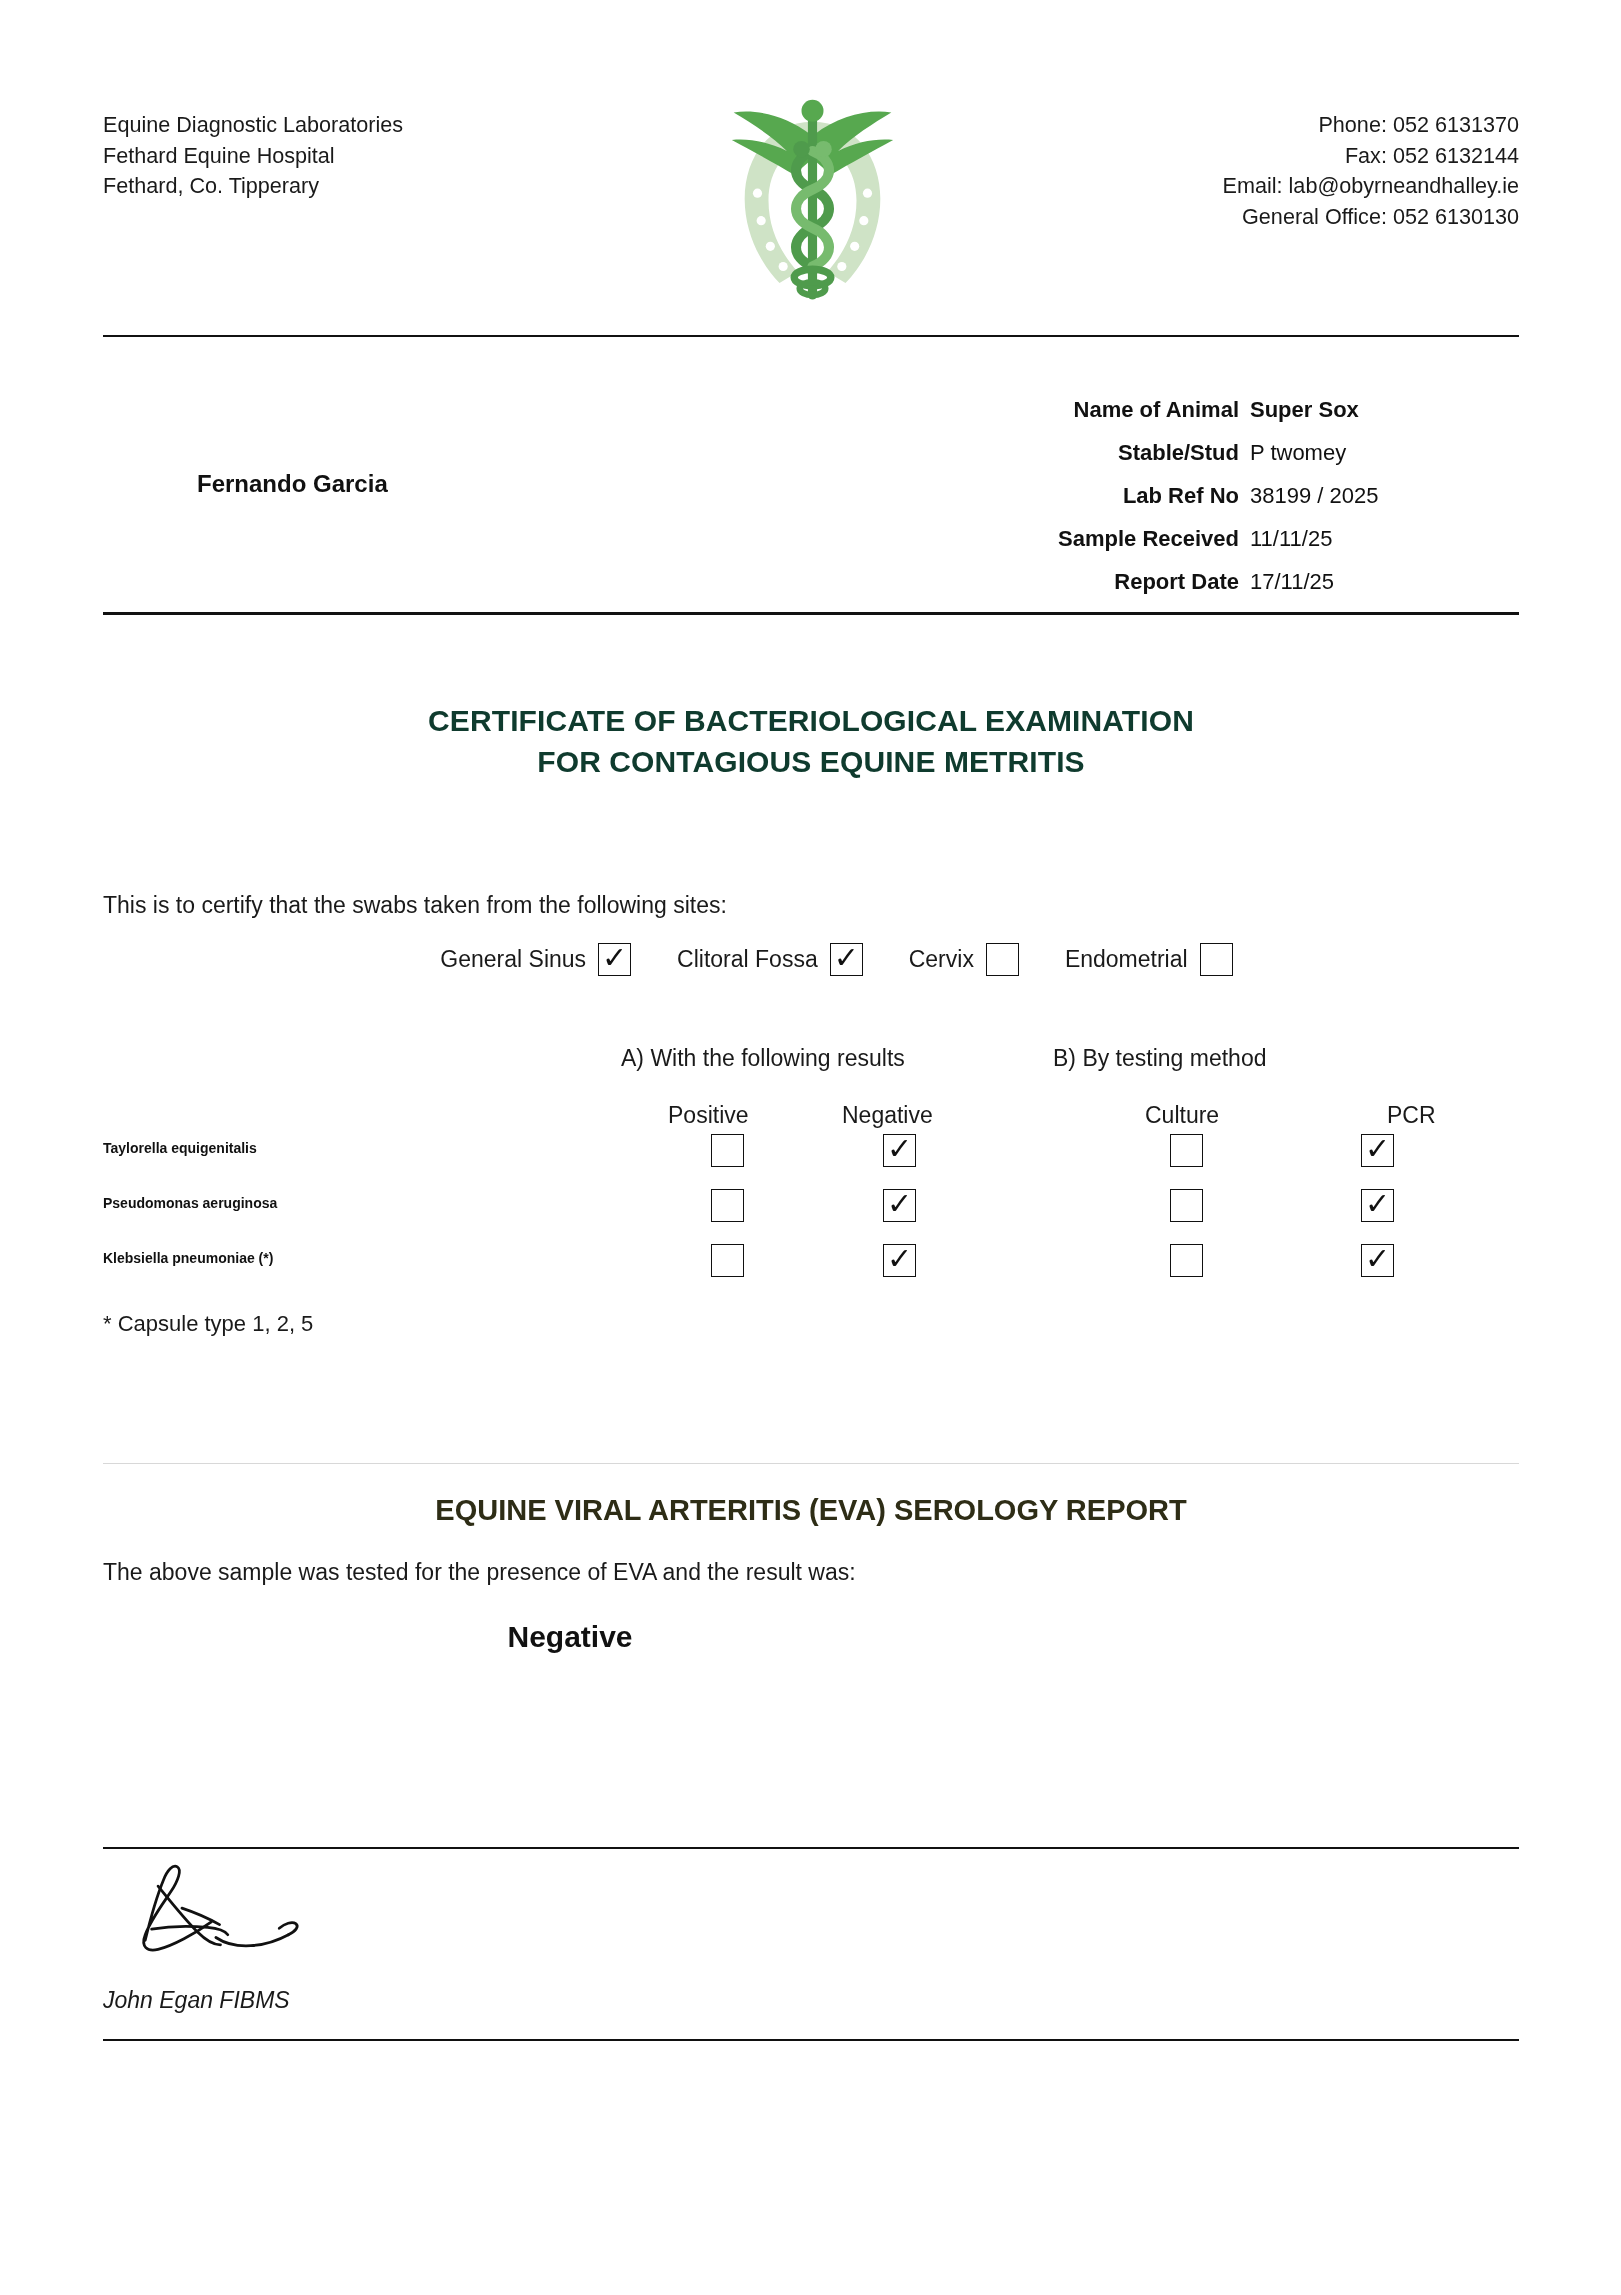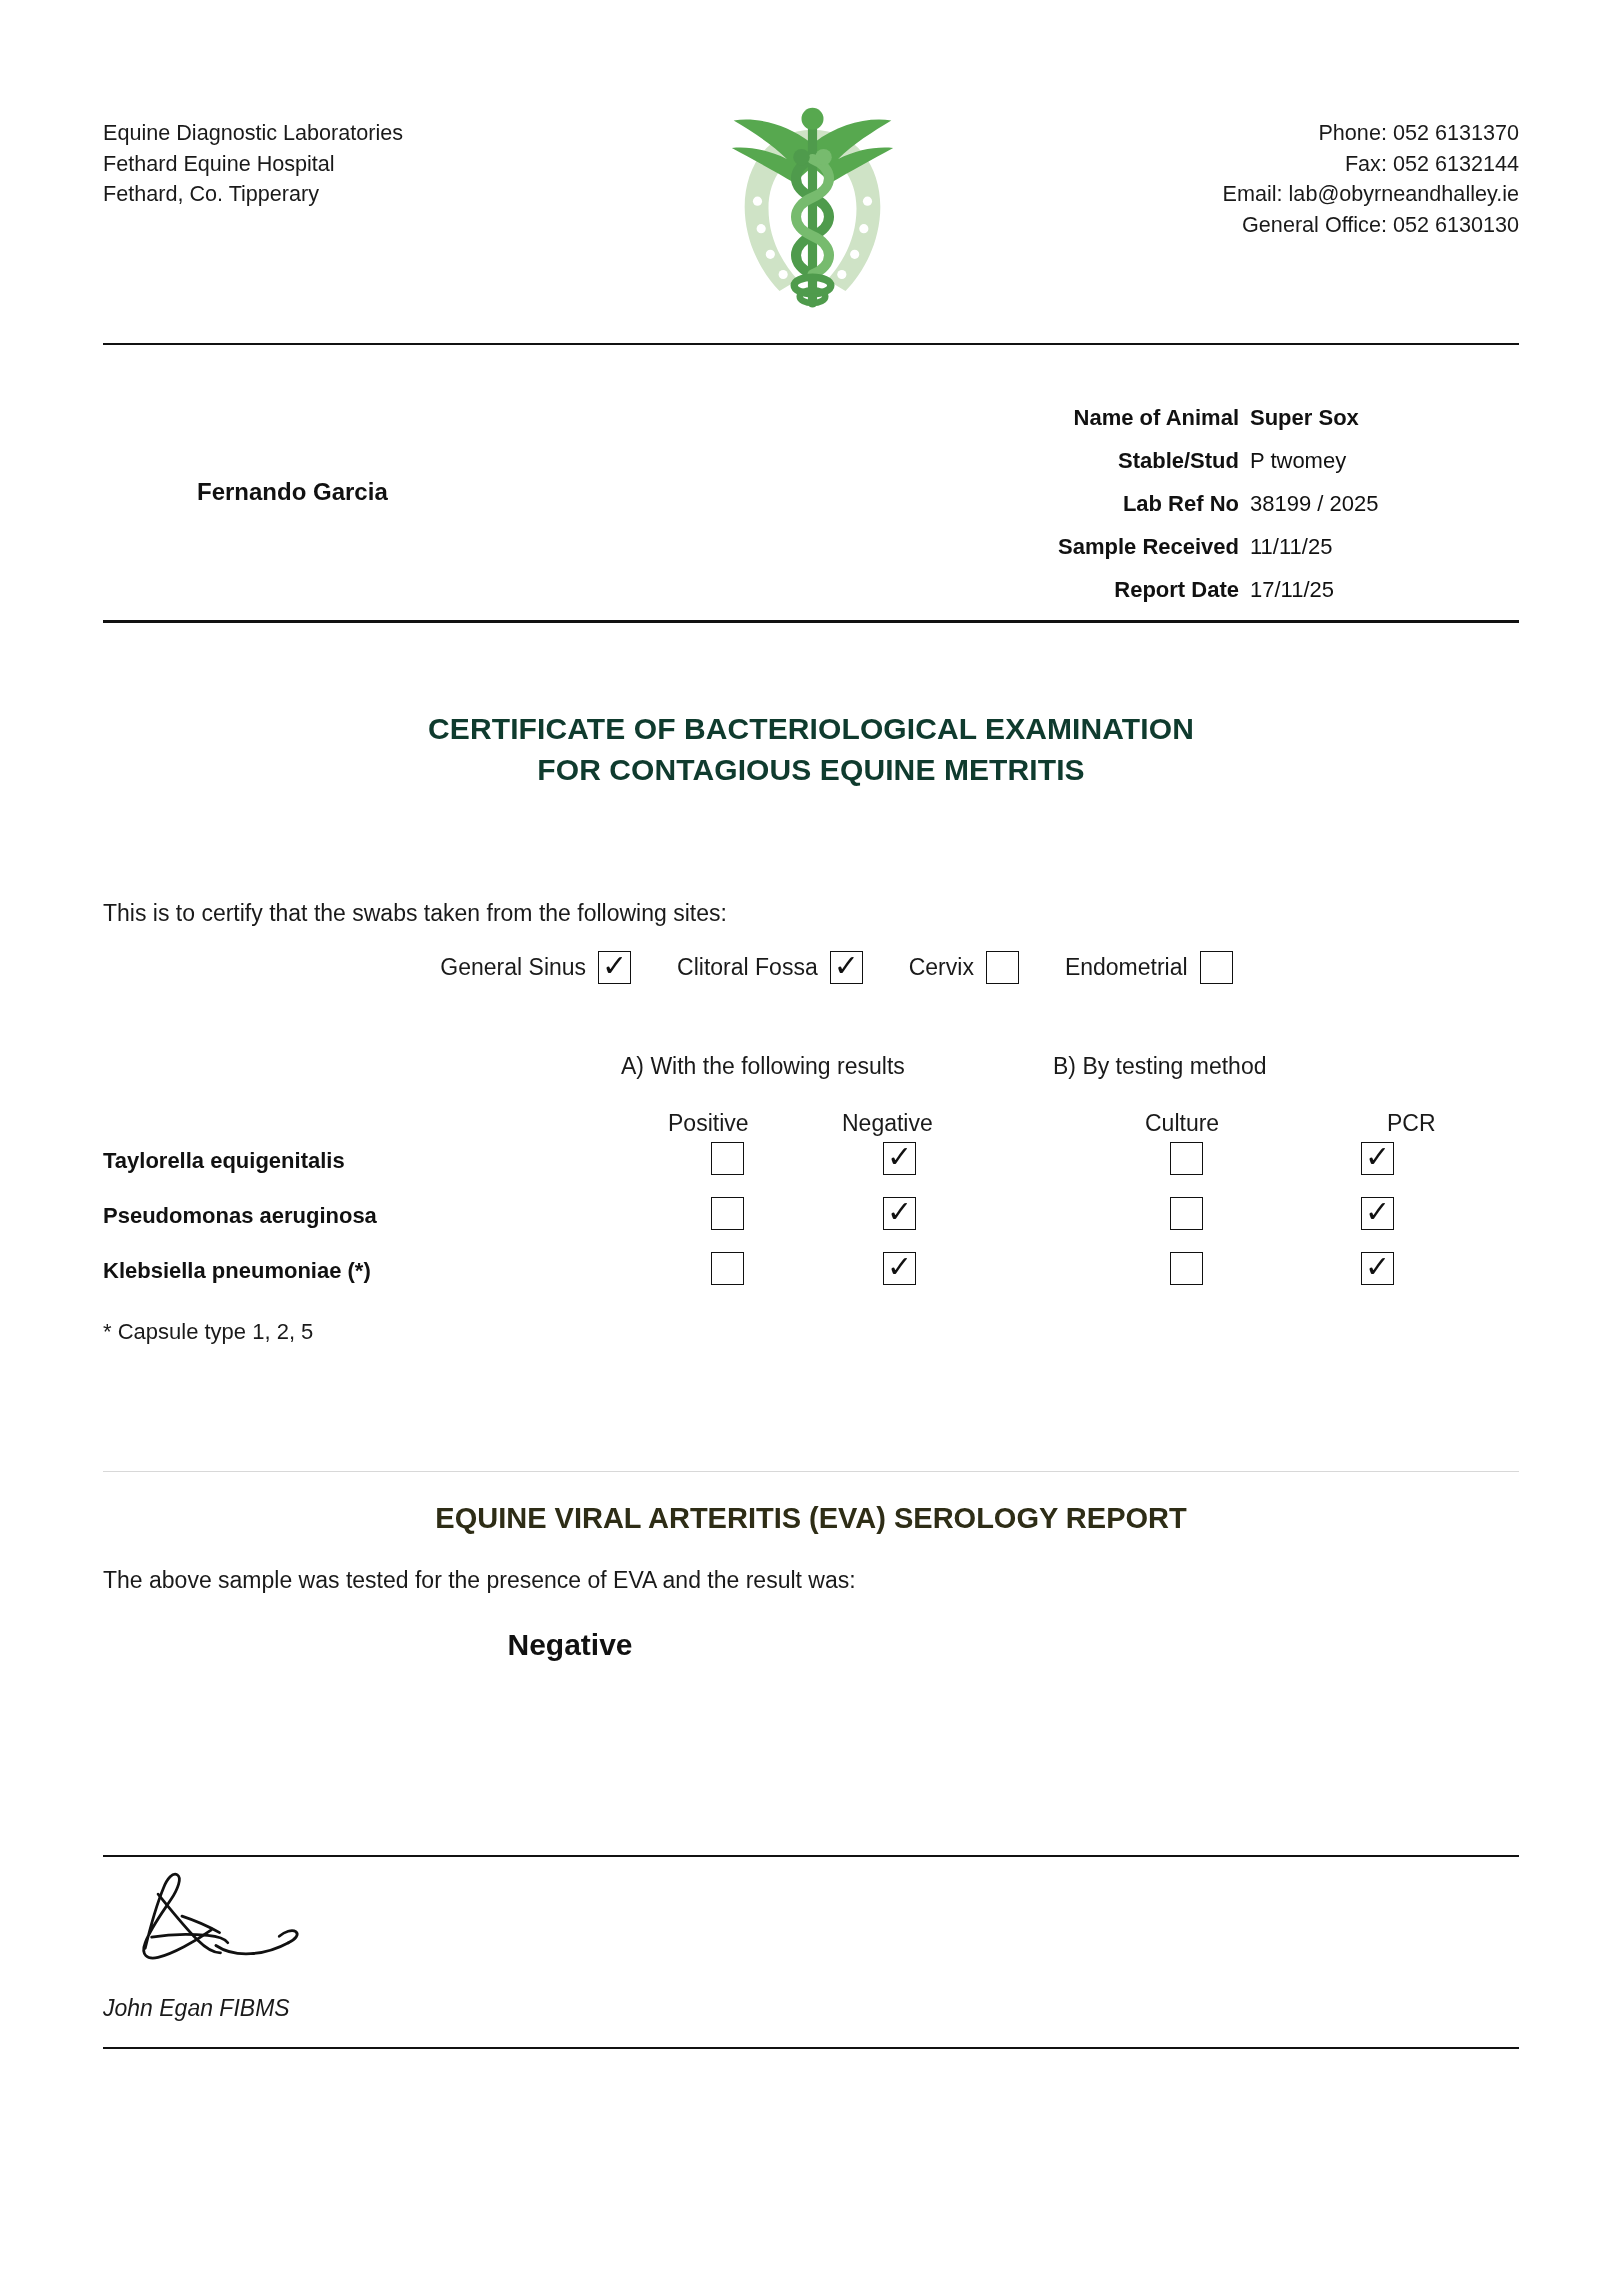--- a/index.html
+++ b/index.html
@@ -9,21 +9,21 @@
     height: 2295px;
     background: #ffffff;
     font-family: "Liberation Sans", sans-serif;
     color: #1a1a1a;
     -webkit-font-smoothing: antialiased;
   }
   .page {
     position: relative;
     width: 1622px;
     height: 2295px;
-    padding: 8px 103px;
+    padding: 0 103px;
   }
 
   
   .header {
     display: flex;
     align-items: flex-start;
     justify-content: space-between;
     padding-top: 110px;
   }
   .header-left {
@@ -175,21 +175,21 @@
   .ch-pcr       { left: 1284px; }
 
   .res-row {
     position: relative;
     height: 55px;
   }
   .res-name {
     position: absolute;
     left: 0;
     top: 5.5px;
-    font-size: 22px;
+    font-size: 14px;
     font-weight: bold;
     color: #111;
     white-space: nowrap;
     text-align: center;
   }
   .res-box { position: absolute; top: 0; }
   .rb-positive { left: 608px; }
   .rb-negative { left: 780px; }
   .rb-culture  { left: 1067px; }
   .rb-pcr      { left: 1258px; }

